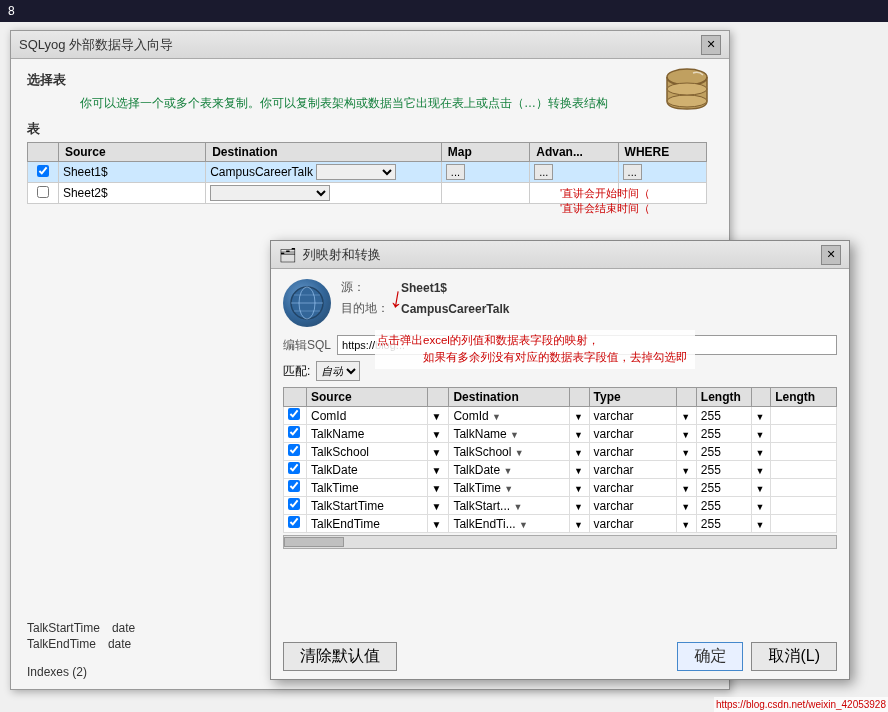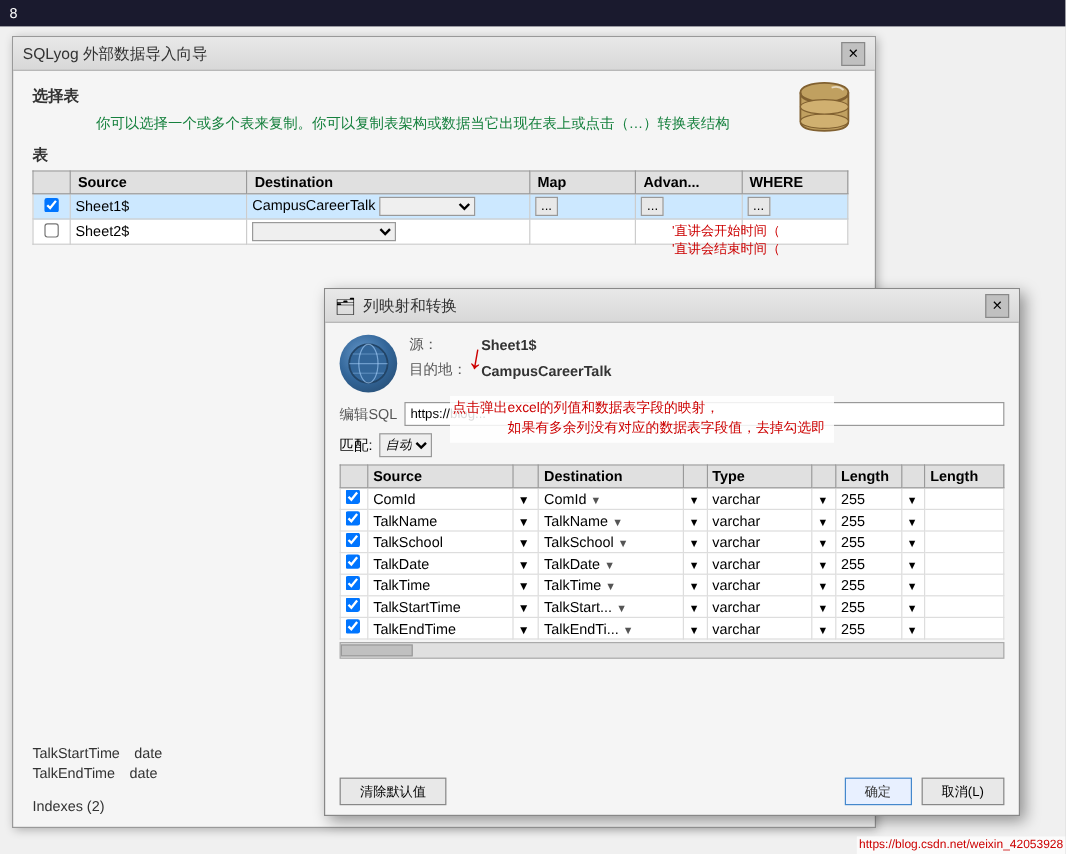--- a/index.html
+++ b/index.html
@@ -345,21 +345,21 @@
       right: 12px;
       display: flex;
       justify-content: space-between;
       align-items: center;
     }
 
     .footer-btn {
       padding: 3px 16px;
       background: #e8e8e8;
       border: 1px solid #888;
-      font-size: 11px;
+      font-size: 16px;
       cursor: pointer;
     }
 
     .footer-btn.primary {
       background: #e8f0ff;
       border-color: #4488cc;
       color: #333;
     }
 
     .footer-right-btns {

